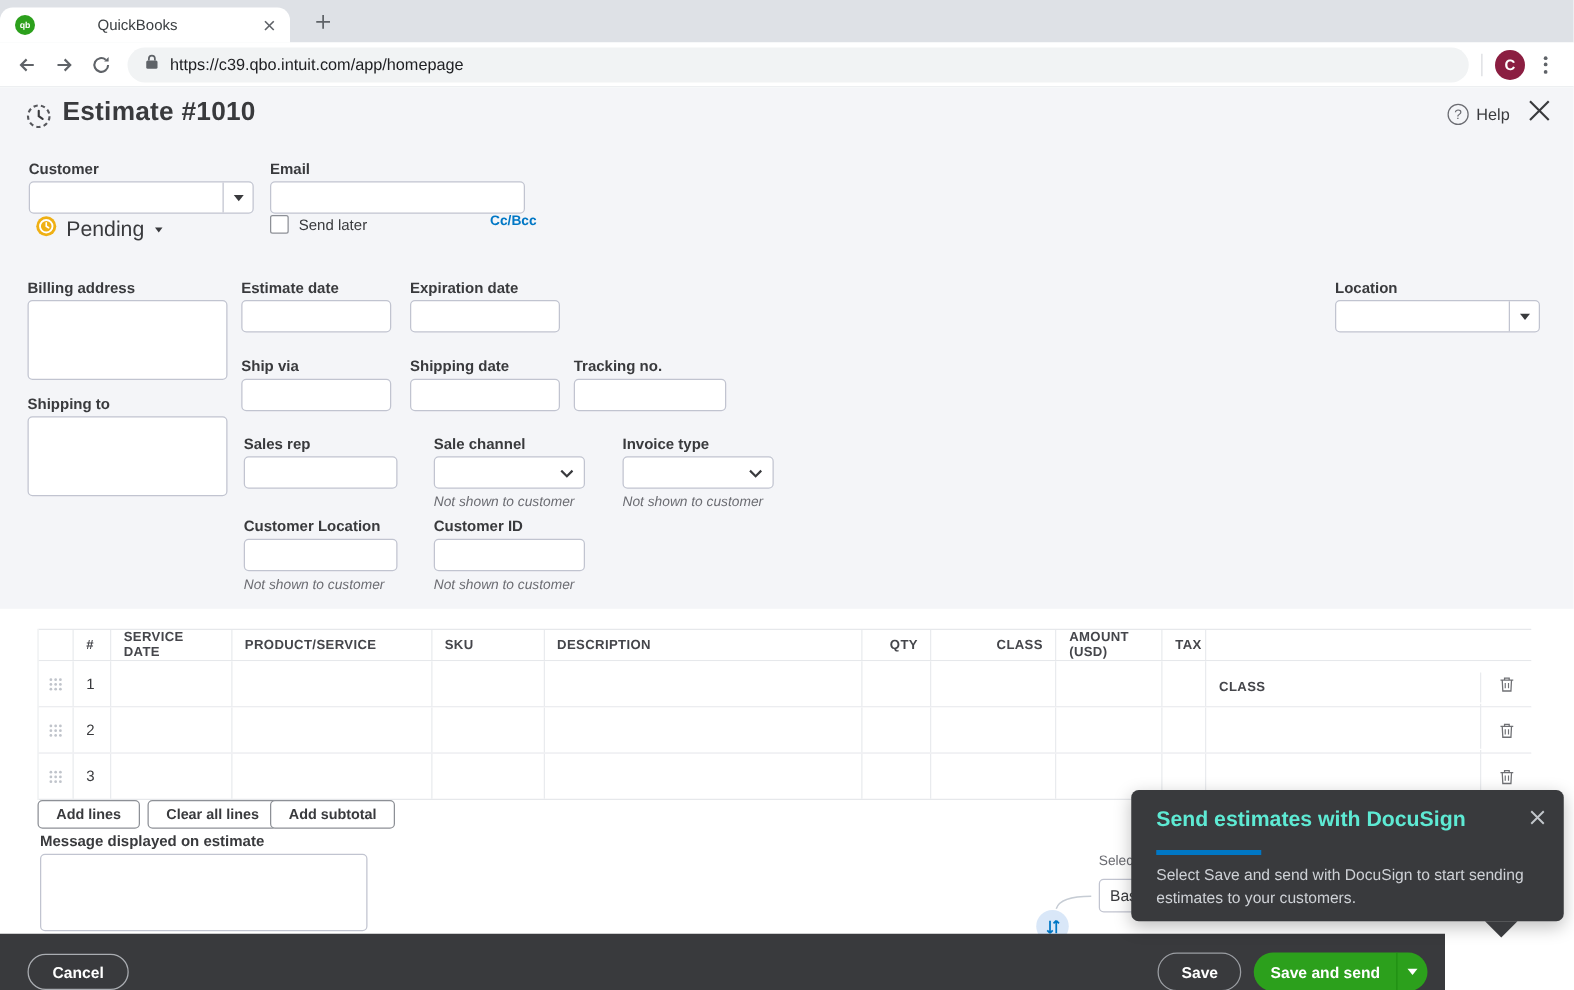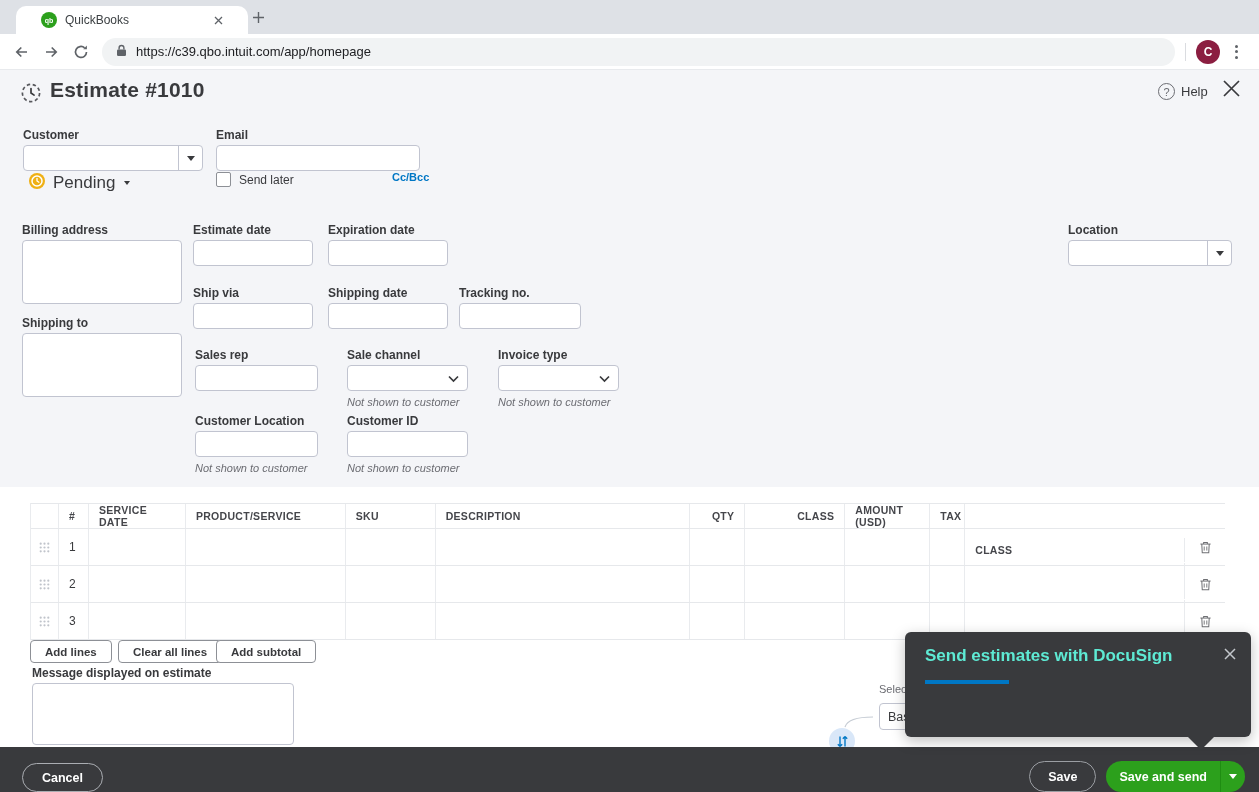--- a/index.html
+++ b/index.html
@@ -2,22 +2,22 @@
 <html><head>
 <meta charset="utf-8">
 <style>
   * { margin:0; padding:0; box-sizing:border-box; }
   html,body { width:1259px; height:792px; overflow:hidden; background:#fff;
               font-family:"Liberation Sans", sans-serif; }
   #app { position:relative; width:1259px; height:792px; background:#fff; }
 
   
   .tabstrip { position:absolute; left:0; top:0; width:1259px; height:34px; background:#dee1e6; }
-  .tab { position:absolute; left:16px; top:6px; width:232px; height:28px; background:#fff;
-         border-radius:10px 10px 0 0; display:flex; align-items:center; padding:0 25px; }
+  .tab { position:absolute; left:0; top:6px; width:232px; height:28px; background:#fff;
+         border-radius:10px 10px 0 0; display:flex; align-items:center; padding:0 12px;gap:42px; }
   .favicon { width:16px; height:16px; border-radius:50%; background:#2ca01c; color:#fff;
              font-size:7px; font-weight:700; display:flex; align-items:center; justify-content:center; }
   .tab-title { font-size:12px; color:#3c4043; margin-left:8px; flex:1; }
   .icon-btn { display:flex; align-items:center; justify-content:center; }
   .newtab { position:absolute; left:252px; top:11px; width:13px; height:13px; }
   .urlbar { position:absolute; left:0; top:34px; width:1259px; height:36px; background:#fff;
             border-bottom:1px solid #e8eaed; display:flex; align-items:center; }
   .nav-ic { width:30px; height:30px; display:flex; align-items:center; justify-content:center; }
   .omnibox { margin-left:6px; width:1073px; height:28px; border-radius:14px; background:#f1f3f4;
              display:flex; align-items:center; padding:0 14px; }
@@ -105,22 +105,22 @@
   .popup-title { position:absolute; left:20px; top:14px; font-size:17px; font-weight:700; color:#5eead4; }
   .popup-close { position:absolute; right:15px; top:16px; }
   .popup-bar { position:absolute; left:20px; top:48px; width:84px; height:4px; background:#0077c5; }
   .popup-body { position:absolute; left:20px; top:59px; width:308px; font-size:12.5px; line-height:1.45;
                 color:#ced1d6; }
   .popup-tail { position:absolute; left:283px; top:105px; width:0; height:0;
                 border-left:13px solid transparent; border-right:13px solid transparent;
                 border-top:13px solid #393a3d; }
 
   
-  .footer { position:absolute; left:0; top:747px; width:1259px; height:45px; background:#393a3d;
-            display:flex; align-items:flex-end; padding:16px 14px 0 22px; z-index:10; }
+  .footer { position:absolute; left:0; top:747px; width:1156px; height:45px; background:#393a3d;
+            display:flex; align-items:center; padding:16px 14px 0 22px; z-index:10; }
   .pill-outline { height:29px; border:1px solid #aaadb2; border-radius:15px; background:transparent;
                   color:#fff; font:700 12.5px "Liberation Sans",sans-serif; display:flex; align-items:center;
                   padding:0 19px; }
   .f-center { position:absolute; left:50%; transform:translateX(-50%); display:flex; align-items:center; }
   .f-link { font-size:12.5px; color:#f2f3f4; padding:0 15px; white-space:nowrap; }
   .f-div { width:1px; height:18px; background:#5d5e61; }
   .f-right { margin-left:auto; display:flex; align-items:center; gap:10px; }
   .btn-save { height:31px; border:1px solid #9b9ea3; border-radius:16px; background:transparent; color:#fff;
               font:700 12.5px "Liberation Sans",sans-serif; display:flex; align-items:center; padding:0 18px; }
   .btn-sas { height:31px; border-radius:16px; background:#2ca01c; color:#fff; display:flex; align-items:center; }
@@ -461,20 +461,21 @@
     </div>
 
     <div class="popup">
       <div class="popup-title">Send estimates with DocuSign</div>
       <span class="popup-close icon-btn">
         <svg width="12" height="12" viewBox="0 0 12 12">
             <path d="M1 1l10 10M11 1L1 11" stroke="#c3c7cc" stroke-width="1.5"></path>
           </svg>
       </span>
       <div class="popup-bar"></div>
+      <div class="popup-body">Select Save and send with DocuSign to start sending estimates to your customers.</div>
       <div class="popup-tail"></div>
     </div>
   </div>
 
   <div class="footer">
     <button class="pill-outline">Cancel</button>
     <div class="f-right">
       <button class="btn-save">Save</button>
       <div class="btn-sas">
         <span class="sas-label">Save and send</span>

